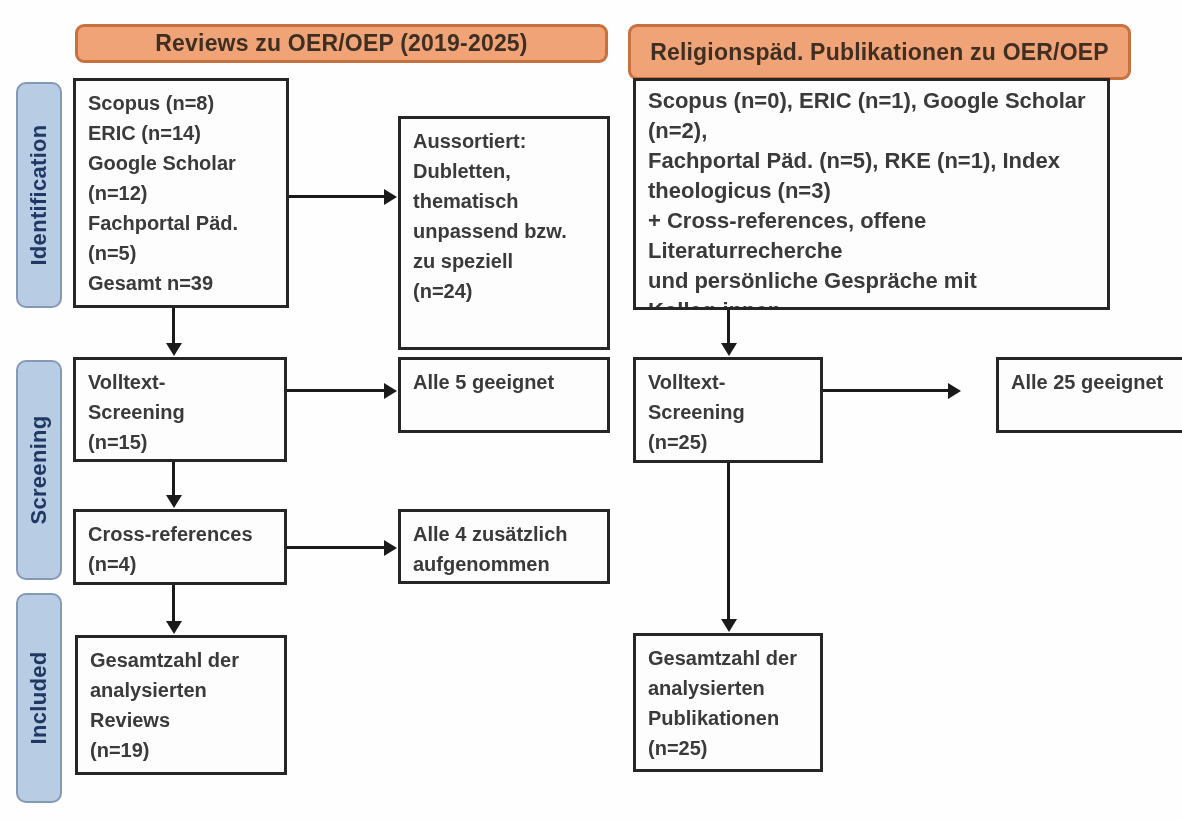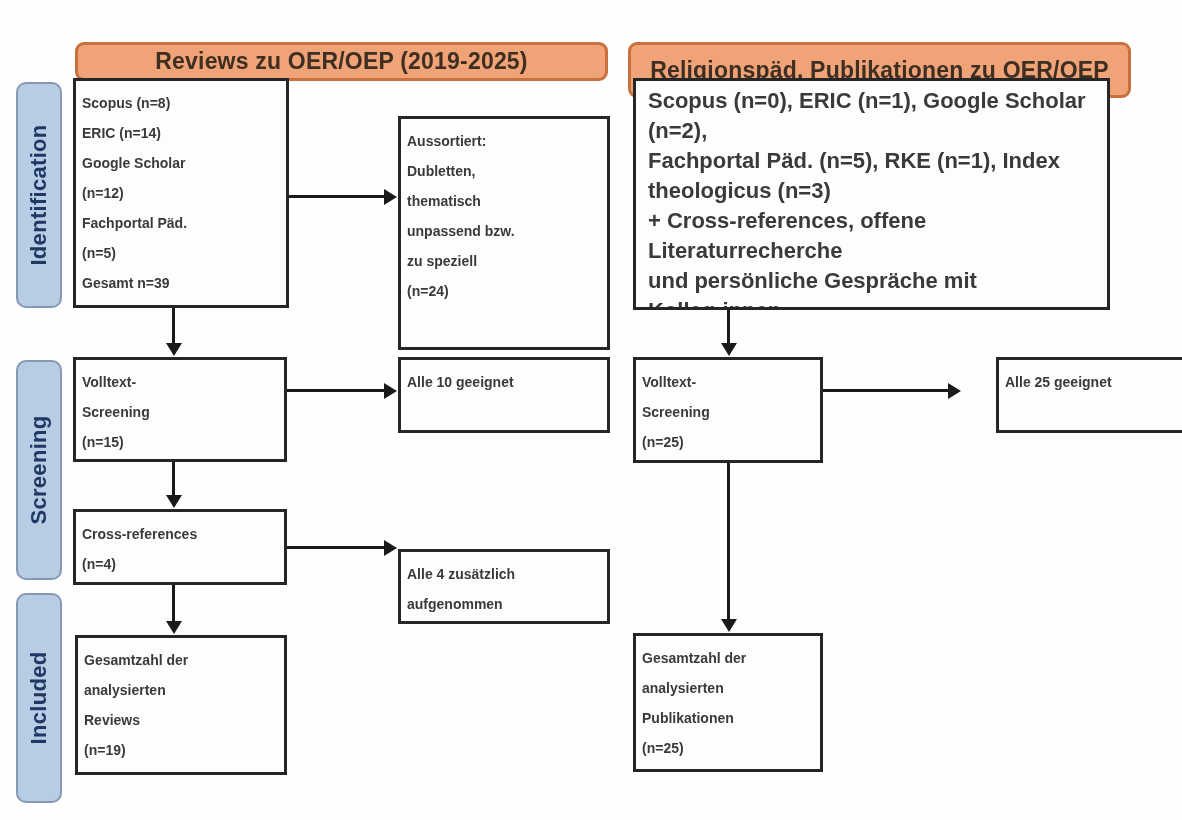--- a/index.html
+++ b/index.html
@@ -23,21 +23,20 @@
     border: 3px solid #c9703f;
     border-radius: 9px;
     color: #3f2f23;
     font-weight: 700;
     font-size: 23px;
     display: flex;
     align-items: center;
     justify-content: center;
     text-align: center;
     letter-spacing: 0.2px;
-    margin-top: 18px;
   }
 
   
   .stage-label {
     background: #b8cce4;
     border: 2.5px solid #8399b5;
     border-radius: 10px;
     display: flex;
     align-items: center;
     justify-content: center;
@@ -50,23 +49,23 @@
     font-size: 22px;
     letter-spacing: 0.3px;
   }
 
   
   .flow-box {
     background: #fdfdfd;
     border: 3px solid #262626;
     color: #3a3a3a;
     font-weight: 700;
-    font-size: 14px;
+    font-size: 20px;
     line-height: 30px;
-    padding: 7px 10px 4px 6px;
+    padding: 7px 10px 4px 12px;
     white-space: pre-line;
     overflow: hidden;
   }
   .flow-box.small-text {
     font-size: 22px;
     line-height: 30px;
     padding: 5px 8px 4px 12px;
   }
 
   
@@ -131,26 +130,26 @@
 Dubletten,
 thematisch
 unpassend bzw.
 zu speziell
 (n=24)</div>
 
   <div class="abs flow-box" style="left:73px; top:357px; width:214px; height:105px;">Volltext-
 Screening
 (n=15)</div>
 
-  <div class="abs flow-box" style="left:398px; top:357px; width:212px; height:76px;">Alle 10 geeignet</div>
+  <div class="abs flow-box" style="left:398px; top:357px; width:212px; height:76px;">Alle 5 geeignet</div>
 
   <div class="abs flow-box" style="left:73px; top:509px; width:214px; height:76px;">Cross-references
 (n=4)</div>
 
-  <div class="abs flow-box" style="left:398px; top:509px; width:212px; height:75px;margin-top:40px;">Alle 4 zusätzlich
+  <div class="abs flow-box" style="left:398px; top:509px; width:212px; height:75px;">Alle 4 zusätzlich
 aufgenommen</div>
 
   <div class="abs flow-box" style="left:75px; top:635px; width:212px; height:140px;">Gesamtzahl der
 analysierten
 Reviews
 (n=19)</div>
 
   <div class="abs flow-box small-text" style="left:633px; top:78px; width:477px; height:232px;">Scopus (n=0), ERIC (n=1), Google Scholar (n=2),
 Fachportal Päd. (n=5), RKE (n=1), Index
 theologicus (n=3)

